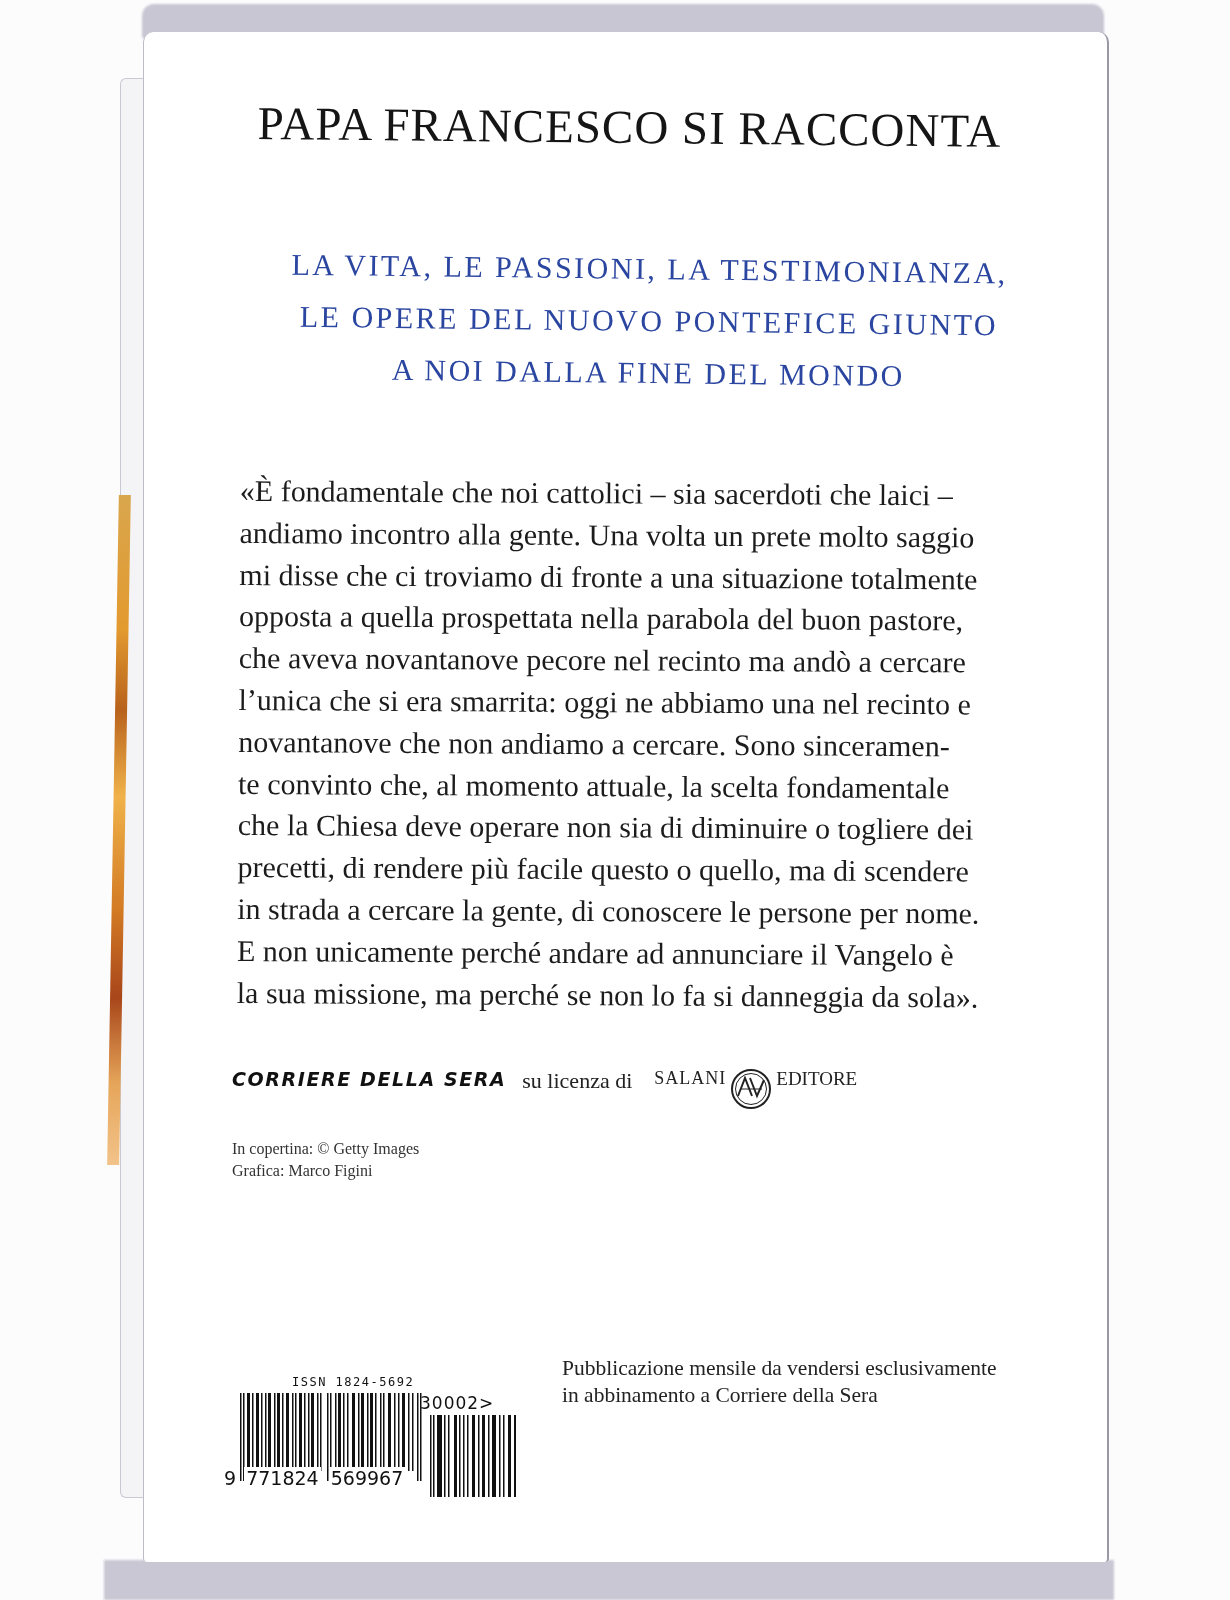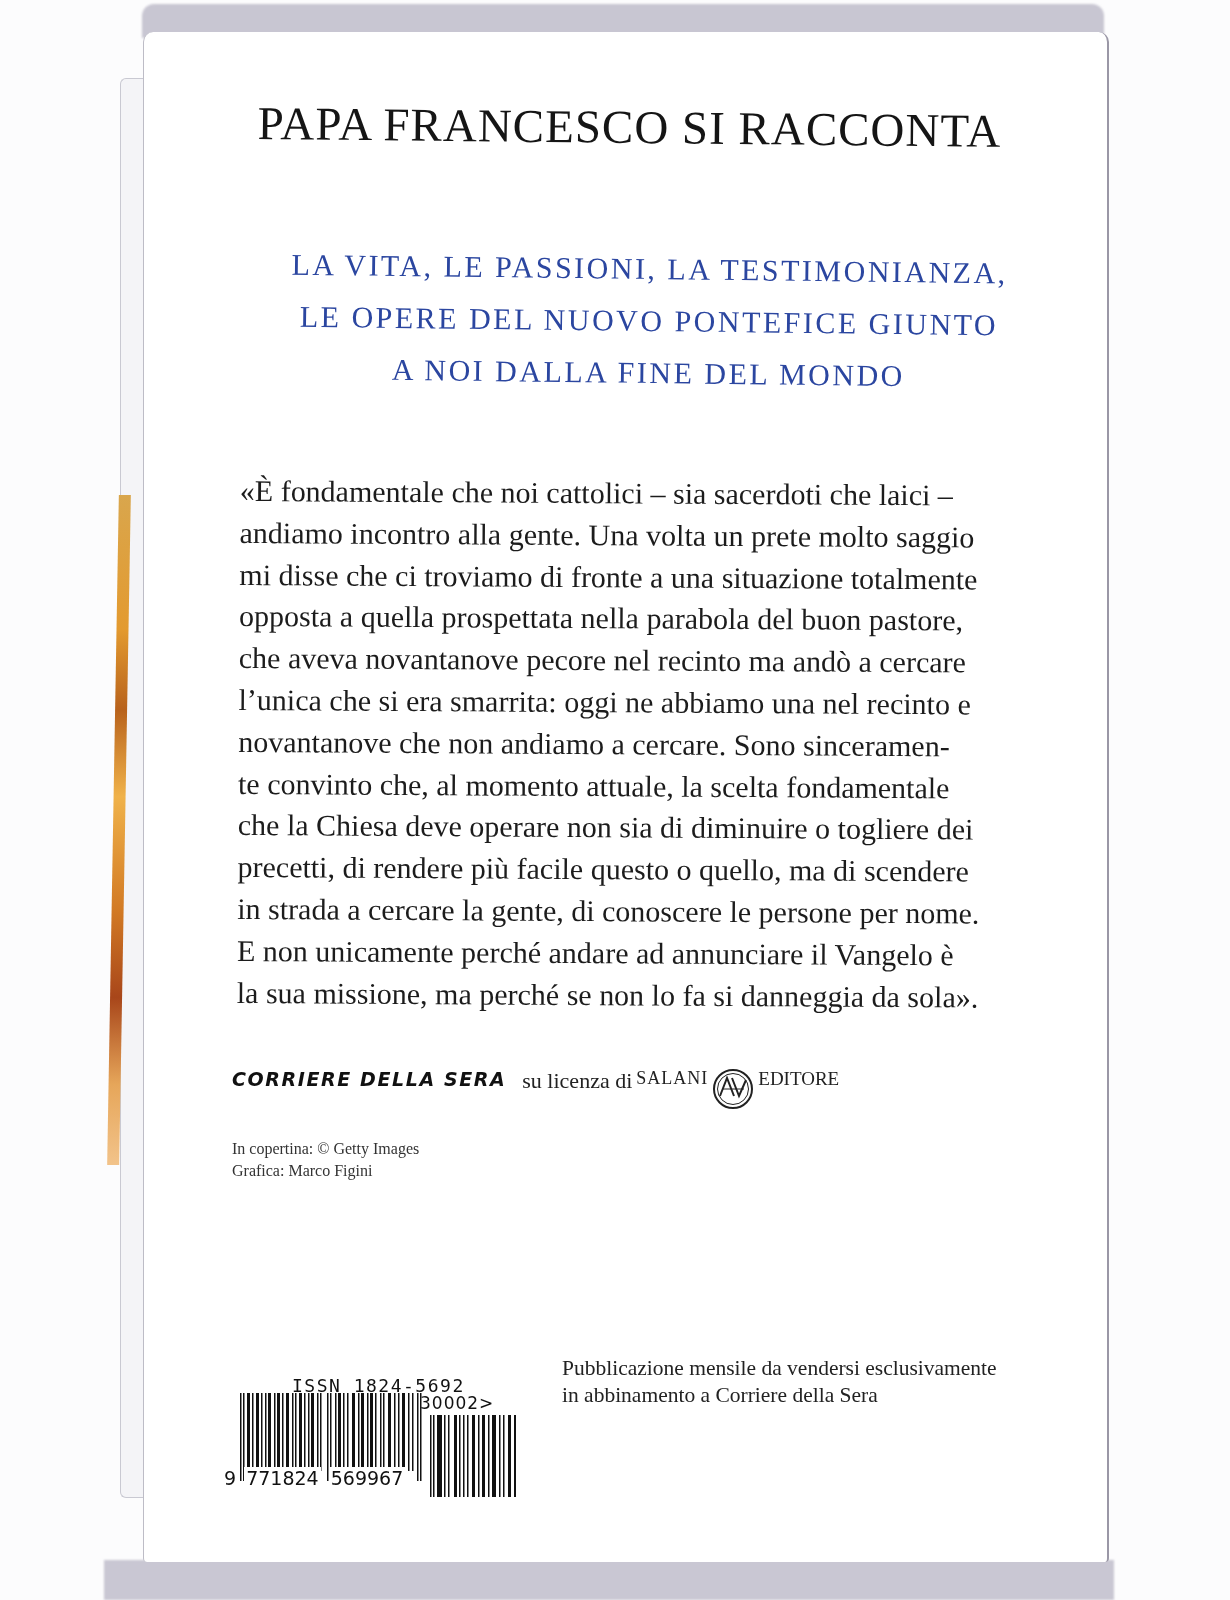--- a/index.html
+++ b/index.html
@@ -55,35 +55,35 @@
   .quote div { white-space:nowrap; }
   .publisher-line {
     position:absolute; left:232px; top:1068px; white-space:nowrap;
     display:flex; align-items:flex-start;
   }
   .corriere {
     font-family:"DejaVu Sans","Liberation Sans",sans-serif;
     font-weight:bold; font-style:italic; font-size:19px; letter-spacing:1.6px;
     color:#111; margin-right:16px;
   }
-  .licenza { font-size:22px; color:#222; margin-right:4px; }
+  .licenza { font-size:22px; color:#222; margin-right:22px; }
   .salani { font-size:18px; letter-spacing:1px; color:#222; }
   .salani-logo {
     width:42px; height:42px; margin:0 4px; display:inline-block;
   }
   .editore { font-size:19px; color:#222; }
   .credits {
     position:absolute; left:232px; top:1138px; font-size:16px; line-height:22px; color:#333;
   }
   .barcode-wrap {
     position:absolute; left:222px; top:1375px; width:300px; height:120px;
   }
   .issn {
     position:absolute; left:70px; top:0px; font-family:"DejaVu Sans Mono","Liberation Mono",monospace;
-    font-size:18px; letter-spacing:1.5px; color:#111;
+    font-size:12px; letter-spacing:1.5px; color:#111;
   }
   .addon-num {
     position:absolute; left:198px; top:18px; font-family:"DejaVu Sans","Liberation Sans",sans-serif;
     font-size:17px; letter-spacing:1px; color:#111;
   }
   .bars-main { position:absolute; left:18px; top:18px; width:182px; height:88px; }
   .bars-addon { position:absolute; left:208px; top:40px; width:90px; height:82px; }
   .ean-digits {
     position:absolute; left:0px; top:92px; font-family:"DejaVu Sans","Liberation Sans",sans-serif;
     font-size:19px; color:#111; background:transparent; white-space:nowrap;

